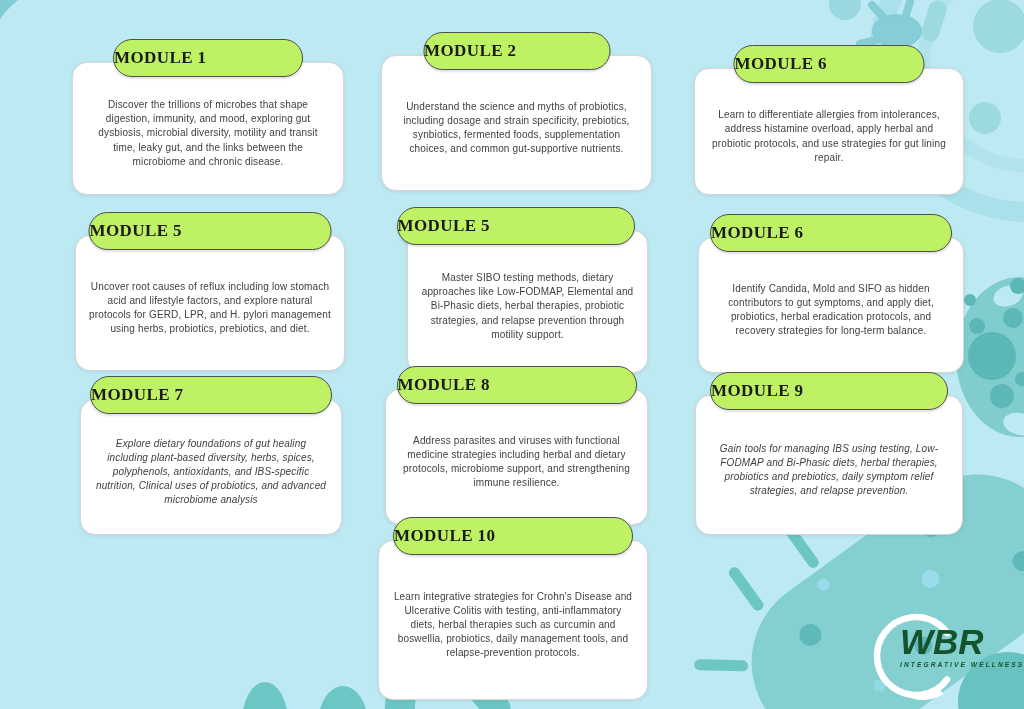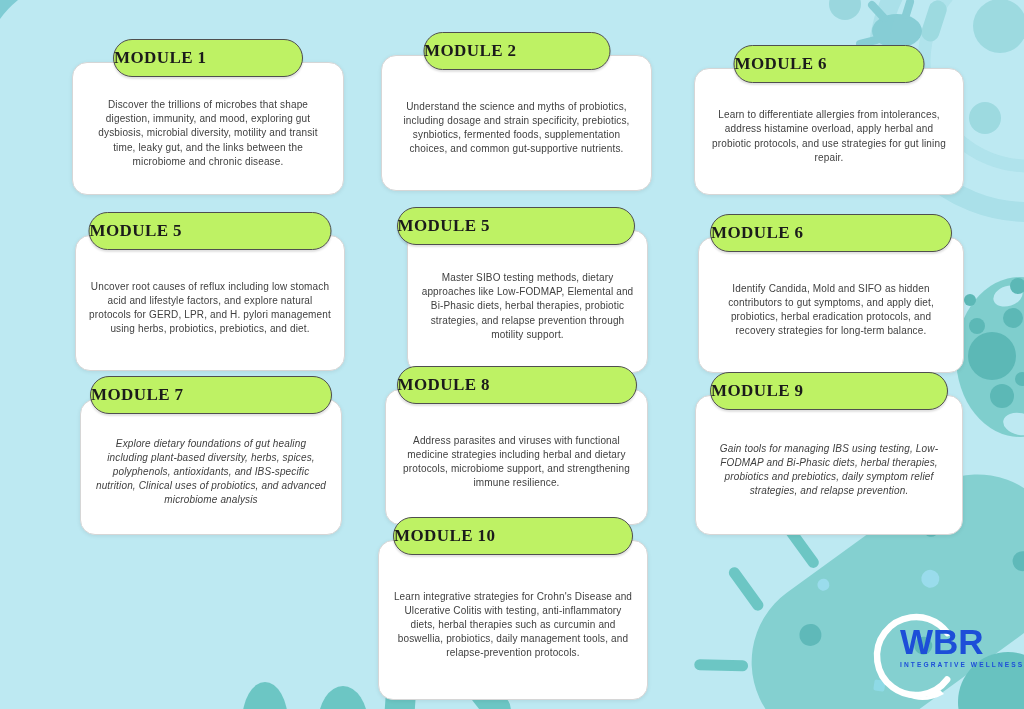--- a/index.html
+++ b/index.html
@@ -46,21 +46,21 @@
   .m3{left:75px;top:212px;width:270px;} .m3 .pill{width:243px;} .m3 .card{height:136px;}
   .m4{left:383px;top:207px;width:265px;}.m4 .pill{width:238px;} .m4 .card{height:143px;margin-left:24px;}
   .m5{left:698px;top:214px;width:266px;}.m5 .pill{width:242px;} .m5 .card{height:136px;align-items:center;}
   .m6{left:80px;top:376px;width:262px;} .m6 .pill{width:242px;} .m6 .card{height:136px;font-style:italic;}
   .m7{left:385px;top:366px;width:263px;}.m7 .pill{width:240px;} .m7 .card{height:136px;}
   .m8{left:695px;top:372px;width:268px;}.m8 .pill{width:238px;} .m8 .card{height:140px;font-style:italic;}
   .m9{left:378px;top:517px;width:270px;}.m9 .pill{width:240px;} .m9 .card{height:160px;}
   
   .logo{position:absolute;left:872px;top:608px;width:140px;height:95px;z-index:4;}
   .logo .crescent{position:absolute;left:-4px;top:-2px;}
-  .logo-text{position:absolute;left:28px;top:16px;color:#1d4ed8;}
+  .logo-text{position:absolute;left:28px;top:16px;color:#14532d;font-style:italic;}
   .logo-acronym{
     font-size:35px;font-weight:bold;line-height:1;letter-spacing:0px;
   }
   .logo-tagline{
     font-size:6.6px;letter-spacing:2.1px;font-weight:bold;margin-top:2px;white-space:nowrap;
   }
 </style>
 </head>
 <body>
 

